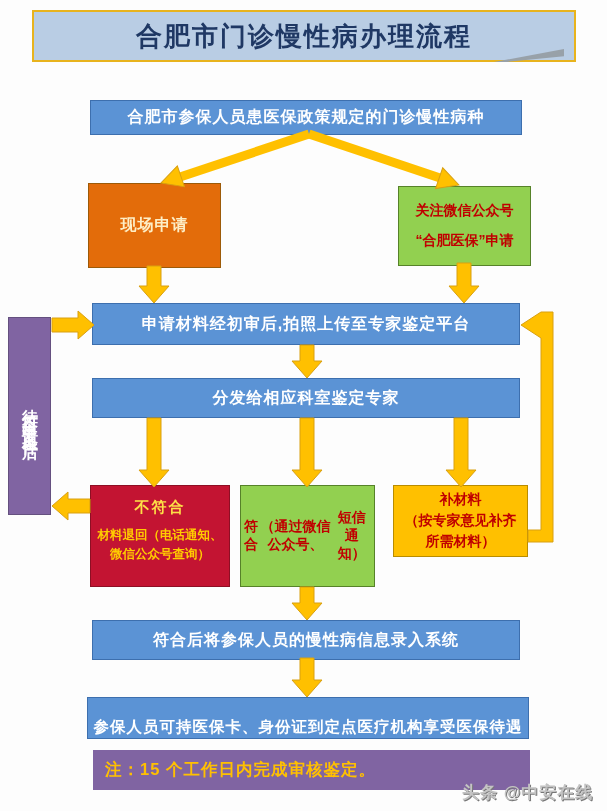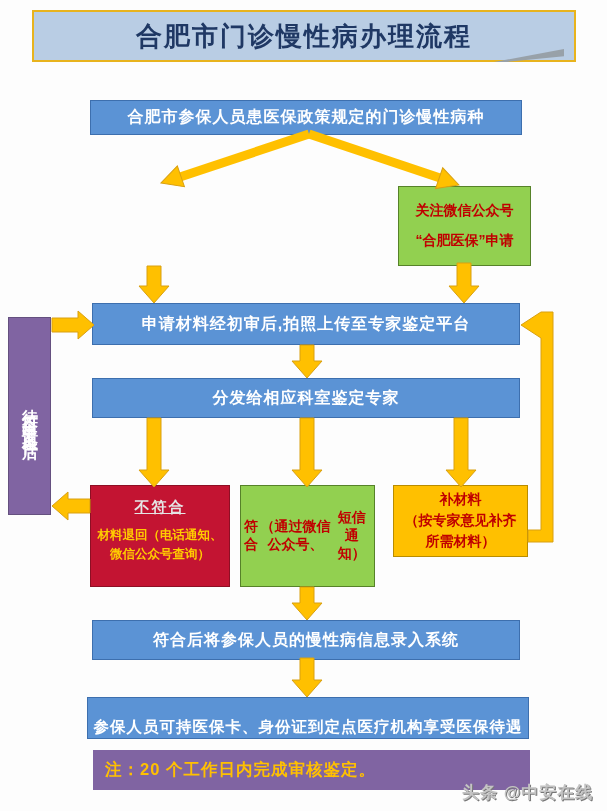--- a/index.html
+++ b/index.html
@@ -45,21 +45,21 @@
     color:#ffffff; font-size:16px; writing-mode:vertical-rl;
     letter-spacing:5px;
   }
   #dispatchBox { left:92px; top:378px; width:428px; height:40px; }
   #rejectBox {
     left:90px; top:485px; width:140px; height:102px;
     background:#c31432; border:1px solid #8e0f24;
     flex-direction:column; justify-content:flex-start;
     padding-top:12px; gap:9px;
   }
-  #rejectBox .t1 { color:#e5e5e5; font-size:15px; letter-spacing:2px;text-decoration:underline; }
+  #rejectBox .t1 { color:#fde047; font-size:15px; letter-spacing:2px; }
   #rejectBox .t2 { color:#ffcc00; font-size:12.5px; line-height:1.55; }
   #passBox {
     left:240px; top:485px; width:135px; height:102px;
     background:#92d050; border:1px solid #568229;
     color:#c00000; font-size:14px; flex-direction:row;
     justify-content:space-evenly; padding:2px;
   }
   #suppBox {
     left:393px; top:485px; width:135px; height:72px;
     background:#ffc000; border:1px solid #b98c00;
@@ -91,20 +91,23 @@
 
   <div class="box" id="titleBox">
     <span>合肥市门诊慢性病办理流程</span>
     <div class="fold"></div>
   </div>
 
   <div class="box blue" id="diseaseBox">
     <span>合肥市参保人员患医保政策规定的门诊慢性病种</span>
   </div>
 
+  <div class="box" id="onsiteBox">
+    <span>现场申请</span>
+  </div>
 
   <div class="box" id="wechatBox">
     <span>关注微信公众号</span>
     <span>“合肥医保”申请</span>
   </div>
 
   <div class="box blue" id="uploadBox">
     <span>申请材料经初审后,拍照上传至专家鉴定平台</span>
   </div>
 
@@ -138,21 +141,21 @@
 
   <div class="box blue" id="recordBox">
     <span>符合后将参保人员的慢性病信息录入系统</span>
   </div>
 
   <div class="box blue" id="benefitBox">
     <span>参保人员可持医保卡、身份证到定点医疗机构享受医保待遇</span>
   </div>
 
   <div class="box" id="noteBox">
-    <span>注：20 个工作日内完成审核鉴定。</span>
+    <span>注：15 个工作日内完成审核鉴定。</span>
   </div>
 
   <div id="watermark">头条 @中安在线</div>
 
   <svg class="arrows" width="607" height="811">
 
     <line class="ln" x1="309" y1="134" x2="174" y2="179"></line>
     <polygon class="ar" points="0,0 -21,-11 -21,11" transform="translate(161,183) rotate(161.3)"></polygon>
     <line class="ln" x1="309" y1="134" x2="446" y2="180"></line>
     <polygon class="ar" points="0,0 -21,-11 -21,11" transform="translate(459,185) rotate(18.9)"></polygon>

